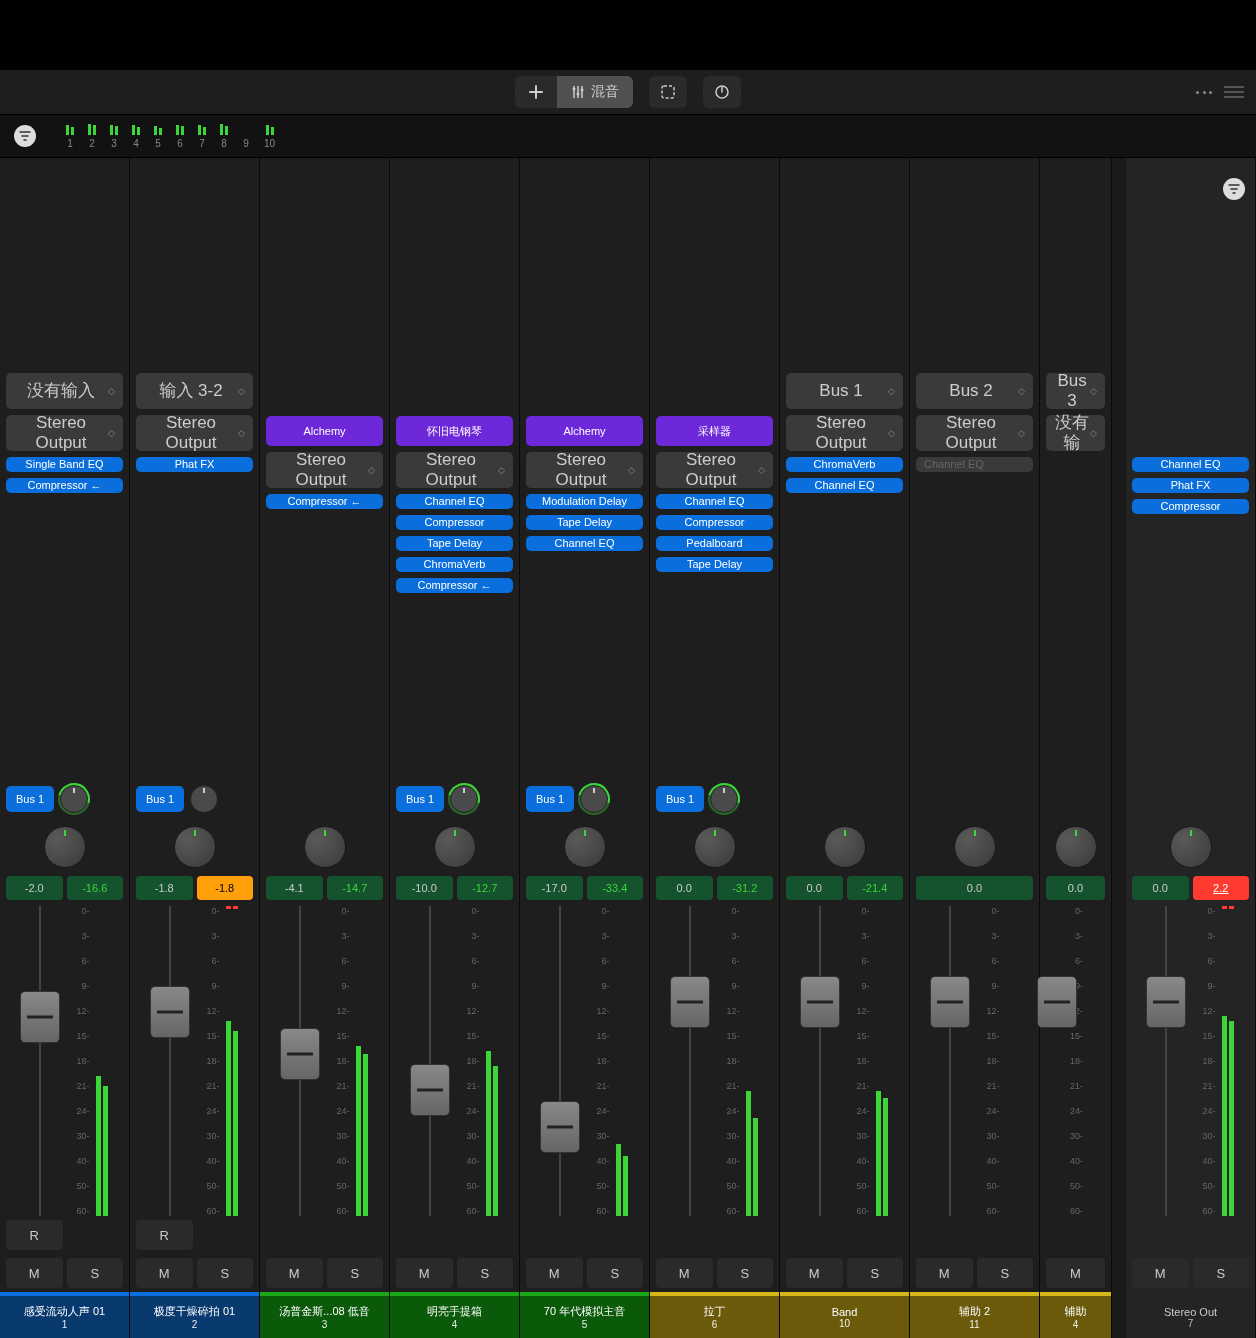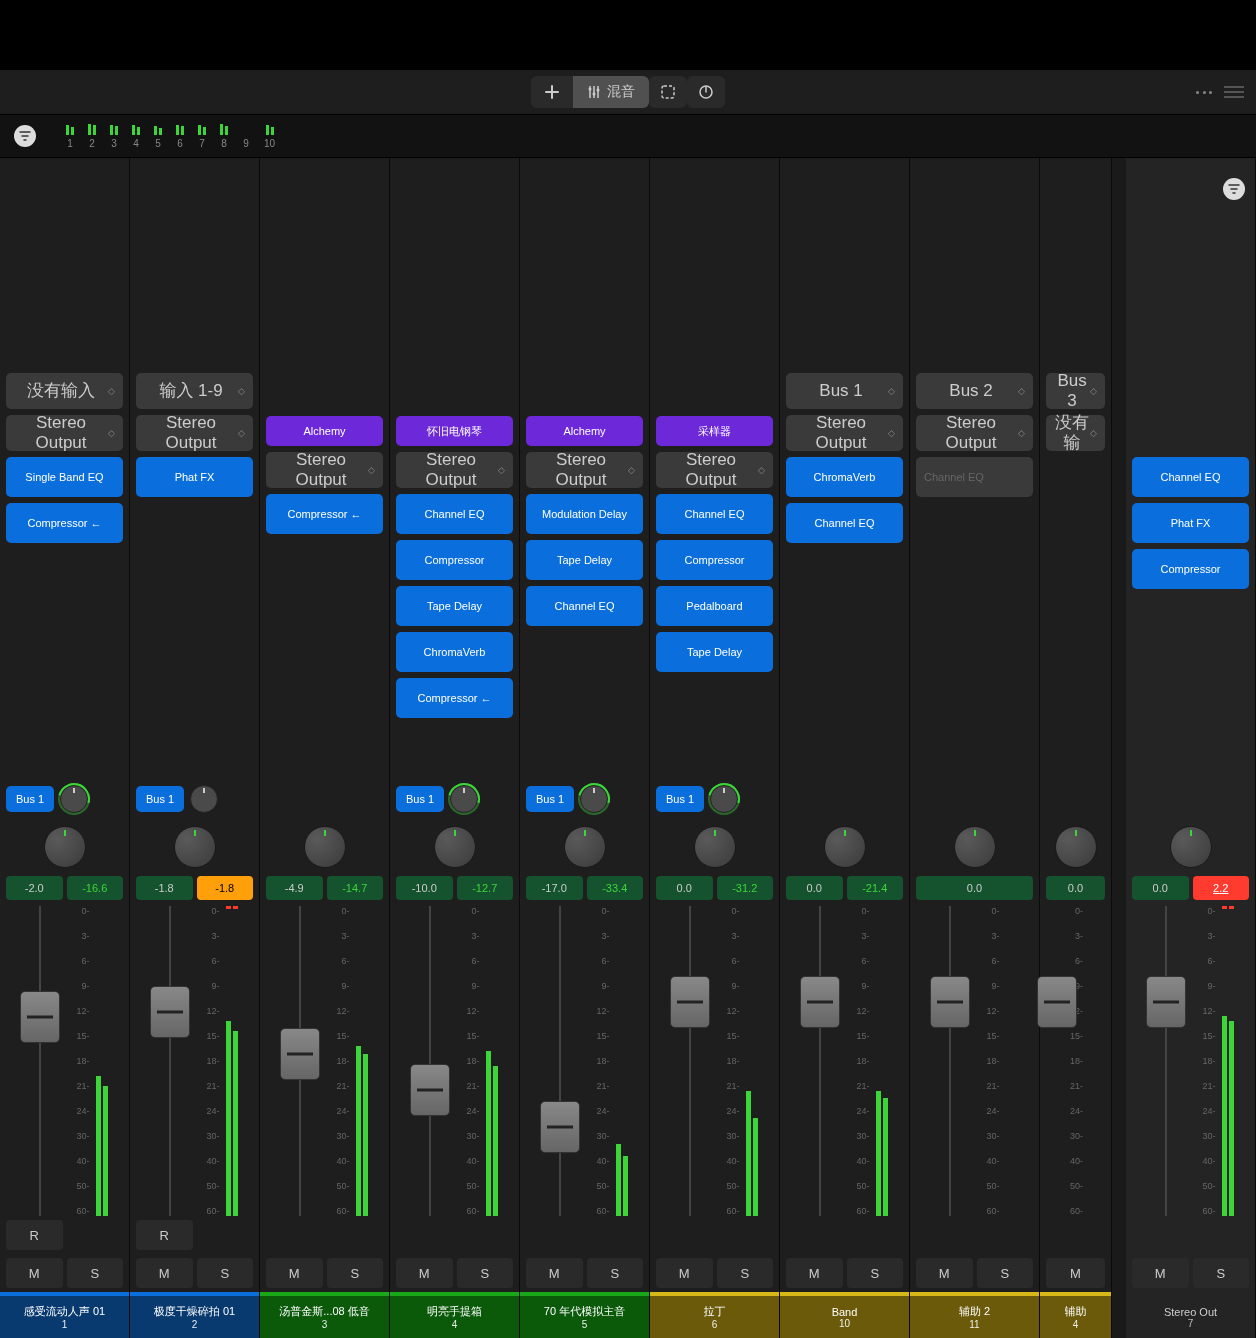--- a/index.html
+++ b/index.html
@@ -1,19 +1,19 @@
 <!DOCTYPE html>
 <html><head>
 <meta charset="utf-8">
 <style>
 * { box-sizing: border-box; margin: 0; padding: 0; font-family: -apple-system, "Helvetica Neue", Arial, sans-serif; }
 body { background: #000; color: #ccc; width: 1256px; height: 1338px; overflow: hidden; }
 .top-gap { height: 70px; background: #000; }
 .toolbar { height: 44px; background: #1e1e1e; display: flex; align-items: center; position: relative; }
-.tool-center { position: absolute; left: 50%; transform: translateX(-50%); display: flex; gap: 0; }
+.tool-center { position: absolute; left: 50%; transform: translateX(-50%); display: flex; gap: 16px; }
 .tool-right { position: absolute; right: 12px; display: flex; align-items: center; gap: 12px; }
 .seg { display: flex; background: #2a2a2a; border-radius: 6px; overflow: hidden; }
 .seg-btn { display: flex; align-items: center; justify-content: center; height: 32px; padding: 0 14px; font-size: 14px; color: #ccc; cursor: pointer; gap: 6px; }
 .seg-btn.active { background: #505050; }
 .round-btn { width: 38px; height: 32px; background: #2a2a2a; border-radius: 6px; display: flex; align-items: center; justify-content: center; cursor: pointer; }
 .dots { width: 16px; display: flex; justify-content: space-between; }
 .dots span { width: 3px; height: 3px; background: #888; border-radius: 50%; }
 .hamburger { width: 20px; height: 12px; display: flex; flex-direction: column; justify-content: space-between; cursor: pointer; }
 .hamburger span { height: 2px; background: #555; }
 .overview { height: 44px; background: #121212; display: flex; align-items: center; position: relative; border-top: 1px solid #000; border-bottom: 1px solid #000; }
@@ -32,21 +32,21 @@
 .slot { height: 30px; border-radius: 5px; display: flex; align-items: center; justify-content: space-between; padding: 0 8px; font-size: 11px; cursor: pointer; }
 .slot.grey { background: #3a3a3a; color: #bbb; }
 .slot.grey-dim { background: #3a3a3a; color: #666; }
 .slot.green { background: #6d28d9; color: #fff; justify-content: center; }
 .slot.blue { background: #0a6fdc; color: #fff; justify-content: center; text-align: center; }
 .slot .chev { font-size: 9px; color: #888; }
 .io-area { display: flex; flex-direction: column; gap: 6px; padding: 0 6px; margin-top: 0; }
 .io-slot { height: 36px; }
 .io-slot .label { font-size: 17px; color: #ccc; text-align: center; line-height: 1.2; flex: 1; }
 .fx-area { display: flex; flex-direction: column; gap: 6px; padding: 0 6px; margin-top: 6px; min-height: 190px;}
-.fx-slot { height: 40px; font-size: 11px; line-height: 1.1;}
+.fx-slot { height: 15px; font-size: 11px; line-height: 1.1;}
 .send-row { display: flex; align-items: center; gap: 6px; padding: 0 6px; height: 38px; margin-top: auto;}
 .send-btn { background: #0a6fdc; color: #fff; border-radius: 5px; font-size: 11px; padding: 7px 10px; cursor: pointer; }
 .knob-sm { width: 28px; height: 28px; border-radius: 50%; background: #4a4a4a; position: relative; border: 1px solid #222;}
 .knob-sm::after { content: ''; position: absolute; top: 2px; left: 50%; width: 2px; height: 5px; background: #ccc; transform: translateX(-50%); }
 .knob-sm.ring { box-shadow: 0 0 0 2px rgba(60,214,57,0.4);}
 .knob-sm.ring::before { content:''; position:absolute; inset:-3px; border-radius:50%; border: 2px solid transparent; border-top-color:#3cd639; border-right-color:#3cd639; transform: rotate(-30deg);}
 .pan-area { display: flex; justify-content: center; padding: 8px 0; }
 .knob-lg { width: 42px; height: 42px; border-radius: 50%; background: radial-gradient(circle at 30% 30%, #5a5a5a, #3a3a3a); position: relative; border: 1px solid #1a1a1a; cursor: pointer;}
 .knob-lg::after { content: ''; position: absolute; top: 3px; left: 50%; width: 2px; height: 6px; background: #3cd639; transform: translateX(-50%); }
 .val-row { display: flex; gap: 4px; padding: 0 6px; margin-bottom: 6px;}
@@ -266,21 +266,21 @@
   </div>
       <div class="track-label col-blue">
     <div class="name">感受流动人声 01</div>
     <div class="num">1</div>
   </div>
     </div>
     <div class="channel">
       <div class="ch-top-space"></div>
       <div class="io-area">
         <div class="slot grey io-slot">
-          <span class="label">输入 1-9</span>
+          <span class="label">输入 3-2</span>
           <span class="chev">◇</span>
         </div>
         <div class="slot grey io-slot">
           <span class="label">Stereo Output</span>
           <span class="chev">◇</span>
         </div>
       </div>
       <div class="fx-area">
         <div class="slot blue fx-slot">Phat FX</div>
       </div>
@@ -345,21 +345,21 @@
         </div>
       </div>
       <div class="fx-area">
         <div class="slot blue fx-slot">Compressor ←</div>
       </div>
       <div class="send-row"></div>
       <div class="pan-area">
         <div class="knob-lg"></div>
       </div>
       <div class="val-row">
-    <div class="val">-4.9</div>
+    <div class="val">-4.1</div>
     <div class="val peak-green">-14.7</div>
   </div>
       <div class="fader-area">
     <div class="fader-track">
       <div class="fader-cap" style="top:122px"></div>
     </div>
     <div class="scale">
           <div>0-</div>
           <div>3-</div>
           <div>6-</div>

